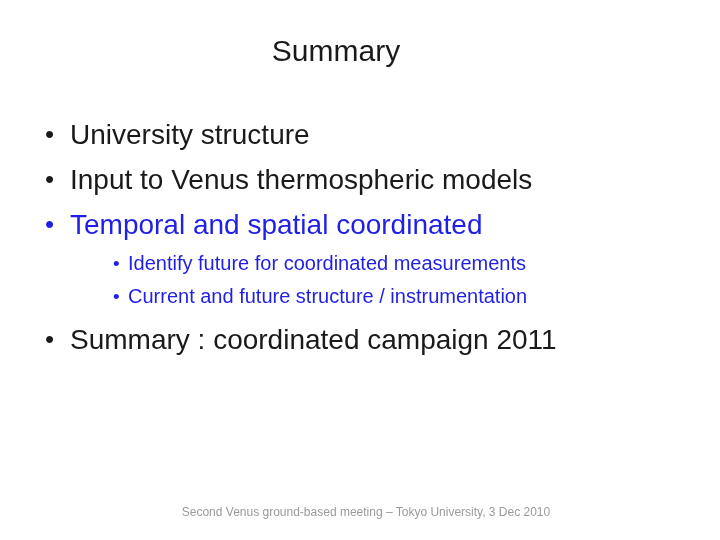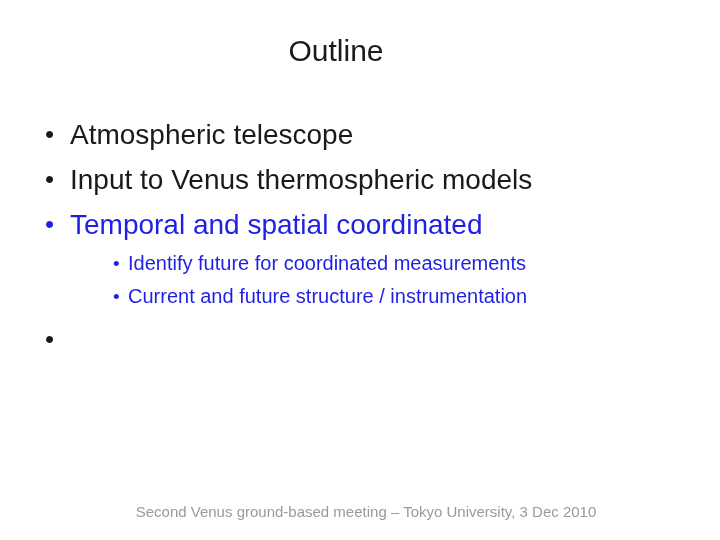--- a/index.html
+++ b/index.html
@@ -60,37 +60,37 @@
   li.l2 .dot { font-size: 19px; }
   li.summary { margin-top: 4px; }
   .c-black { color: var(--text, #1a1a1a); }
   .c-blue  { color: var(--accent, #1f1fe6); }
   .footer {
     position: absolute;
     top: 504px;
     left: 12px;
     right: 0;
     text-align: center;
-    font-size: 15px;
+    font-size: 12px;
     line-height: 16px;
     color: var(--footer, #9a9a9a);
   }
 </style>
 </head>
 <body>
 
 <div class="slide">
 
-  <h1 class="title">Outline</h1>
+  <h1 class="title">Summary</h1>
 
   <ul class="bullets">
 
     <li class="l1 c-black">
       <span class="dot">•</span>
-      <span>Atmospheric telescope</span>
+      <span>University structure</span>
     </li>
 
     <li class="l1 c-black">
       <span class="dot">•</span>
       <span>Input to Venus thermospheric models</span>
     </li>
 
     <li class="l1 c-blue">
       <span class="dot">•</span>
       <span>Temporal and spatial coordinated</span>
@@ -101,19 +101,20 @@
       <span>Identify future for coordinated measurements</span>
     </li>
 
     <li class="l2 c-blue">
       <span class="dot">•</span>
       <span>Current and future structure / instrumentation</span>
     </li>
 
     <li class="l1 c-black summary">
       <span class="dot">•</span>
+      <span>Summary : coordinated campaign 2011</span>
     </li>
 
   </ul>
 
   <div class="footer">Second Venus ground-based meeting – Tokyo University, 3 Dec 2010</div>
 
 </div>
 
 </body></html>

